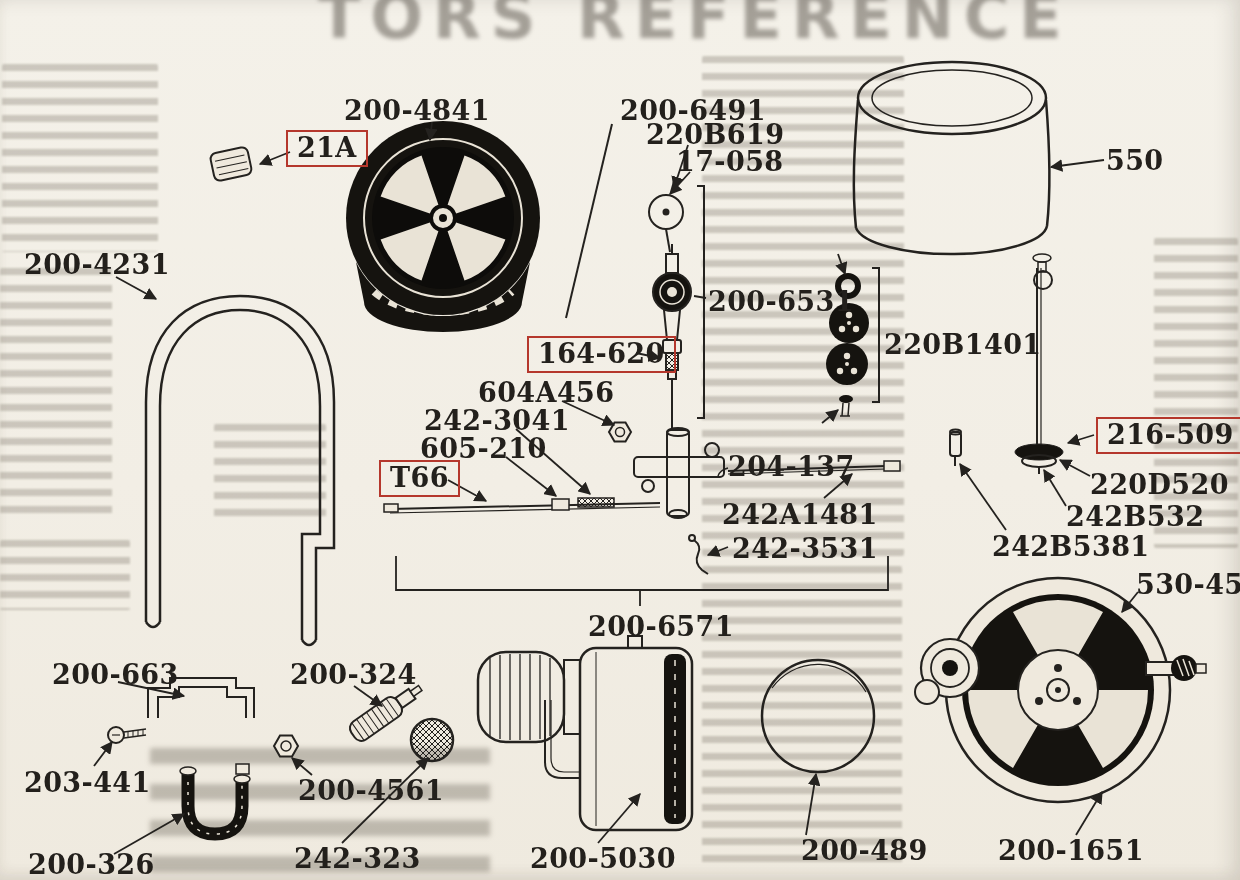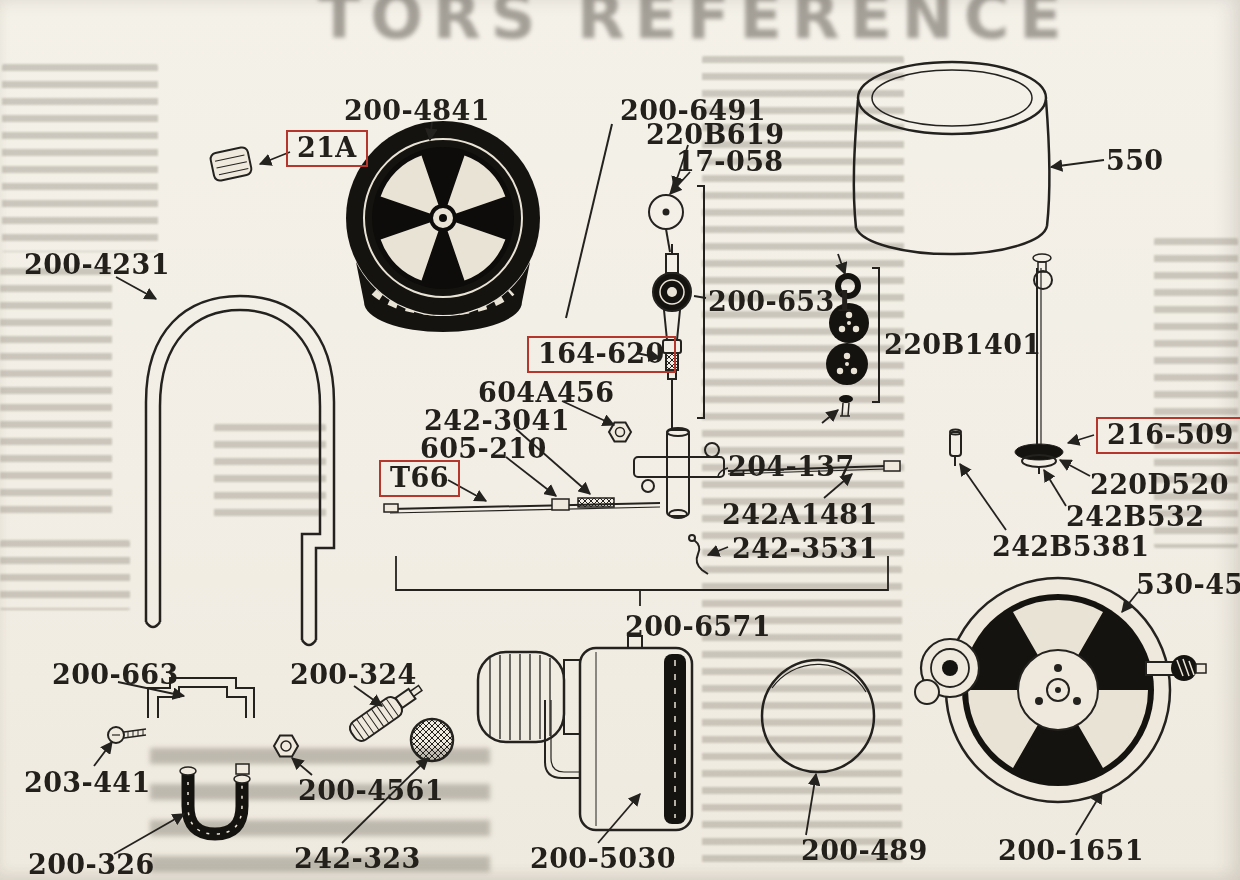--- a/index.html
+++ b/index.html
@@ -293,21 +293,21 @@
   <div class="part-label" style="left:728px;top:412px;margin-top:40px;">204-137</div>
   <div class="part-label boxed" style="left:1096px;top:417px;">216-509</div>
   <div class="part-label" style="left:420px;top:434px;">605-210</div>
   <div class="part-label boxed" style="left:379px;top:460px;">T66</div>
   <div class="part-label" style="left:722px;top:500px;">242A1481</div>
   <div class="part-label" style="left:1090px;top:470px;">220D520</div>
   <div class="part-label" style="left:1066px;top:502px;">242B532</div>
   <div class="part-label" style="left:992px;top:532px;">242B5381</div>
   <div class="part-label" style="left:732px;top:534px;">242-3531</div>
   <div class="part-label" style="left:1136px;top:570px;">530-452</div>
-  <div class="part-label" style="left:588px;top:612px;margin-left:37px;">200-6571</div>
+  <div class="part-label" style="left:588px;top:612px;">200-6571</div>
   <div class="part-label" style="left:24px;top:250px;">200-4231</div>
   <div class="part-label" style="left:52px;top:660px;">200-663</div>
   <div class="part-label" style="left:290px;top:660px;">200-324</div>
   <div class="part-label" style="left:24px;top:768px;">203-441</div>
   <div class="part-label" style="left:298px;top:776px;">200-4561</div>
   <div class="part-label" style="left:28px;top:850px;">200-326</div>
   <div class="part-label" style="left:294px;top:844px;">242-323</div>
   <div class="part-label" style="left:530px;top:844px;">200-5030</div>
   <div class="part-label" style="left:758px;top:836px;margin-left:43px;">200-489</div>
   <div class="part-label" style="left:998px;top:836px;">200-1651</div>

